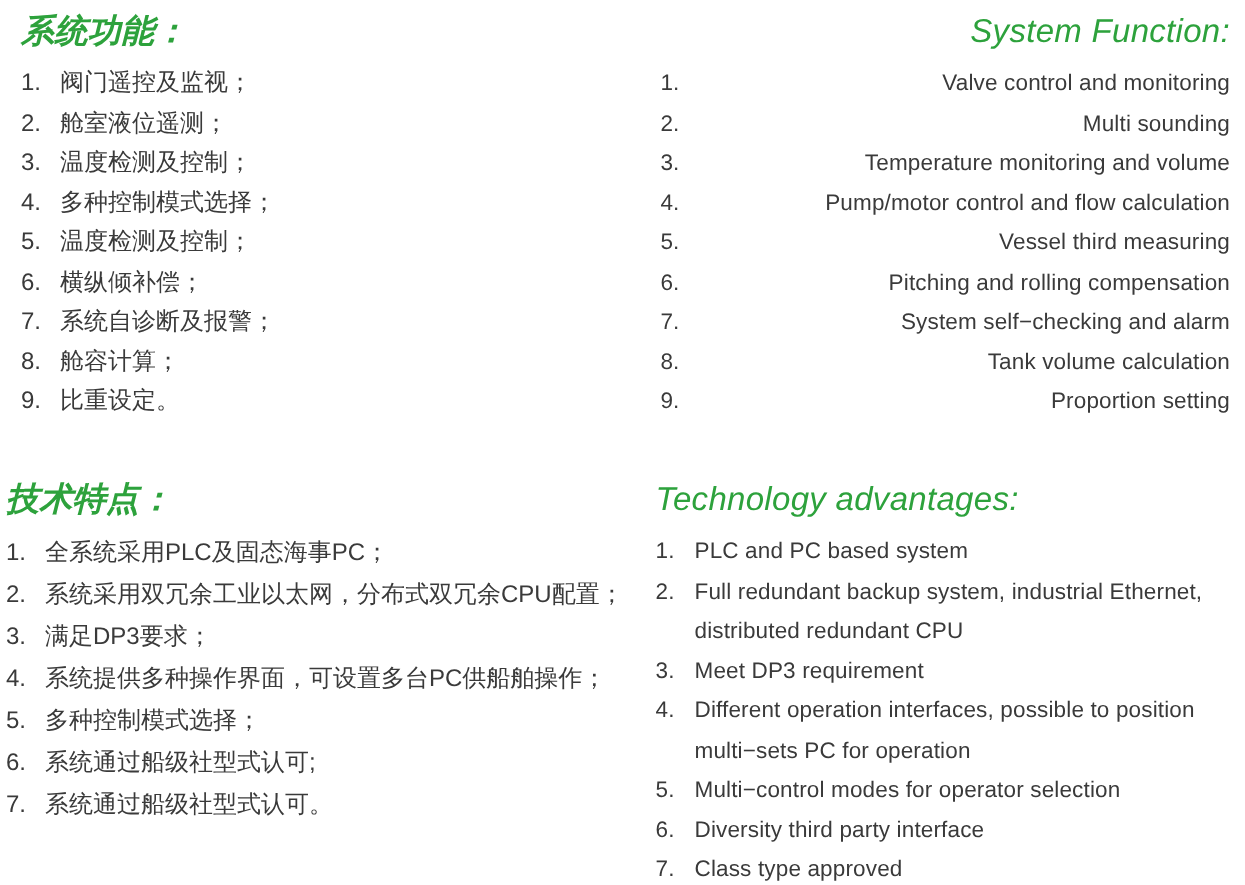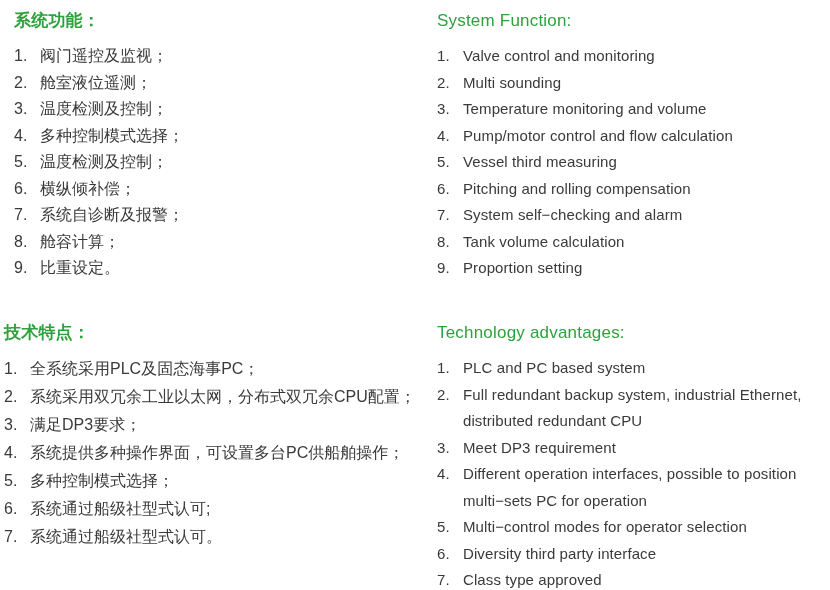--- a/index.html
+++ b/index.html
@@ -14,25 +14,26 @@
     background: #ffffff;
     font-family: "Liberation Sans", sans-serif;
     color: #3a3a3a;
     overflow: hidden;
   }
   .section {
     position: absolute;
   }
   .section h2 {
     margin: 0 0 9px 0;
-    font-size: 17px;
+    font-size: 22px;
     line-height: 26px;
     color: #2da23c;
     font-weight: 400;
     letter-spacing: 0.2px;
+    font-style: italic;
   }
   .section.cn h2 {
     font-weight: 700;
   }
   .section ul {
     list-style: none;
     margin: 0;
     padding: 0;
   }
   .section li {
@@ -51,21 +52,21 @@
     line-height: 28px;
   }
   .item-num {
     flex: 0 0 26px;
   }
   .item-text {
     flex: 1;
   }
   
   #sec-sysfunc-cn   { left: 14px;  top: 8px;   width: 415px; }
-  #sec-sysfunc-en   { left: 437px; top: 8px;   width: 393px; }
+  #sec-sysfunc-en   { left: 427px; top: 8px;   width: 393px; text-align: right; }
   #sec-features-cn  { left: 4px;  top: 320px; width: 415px; }
   #sec-advantages-en{ left: 437px; top: 320px; width: 398px; }
 </style>
 </head>
 <body>
 
 <div id="page">
 
   <div id="sec-sysfunc-cn" class="section cn">
     <h2>系统功能：</h2>

